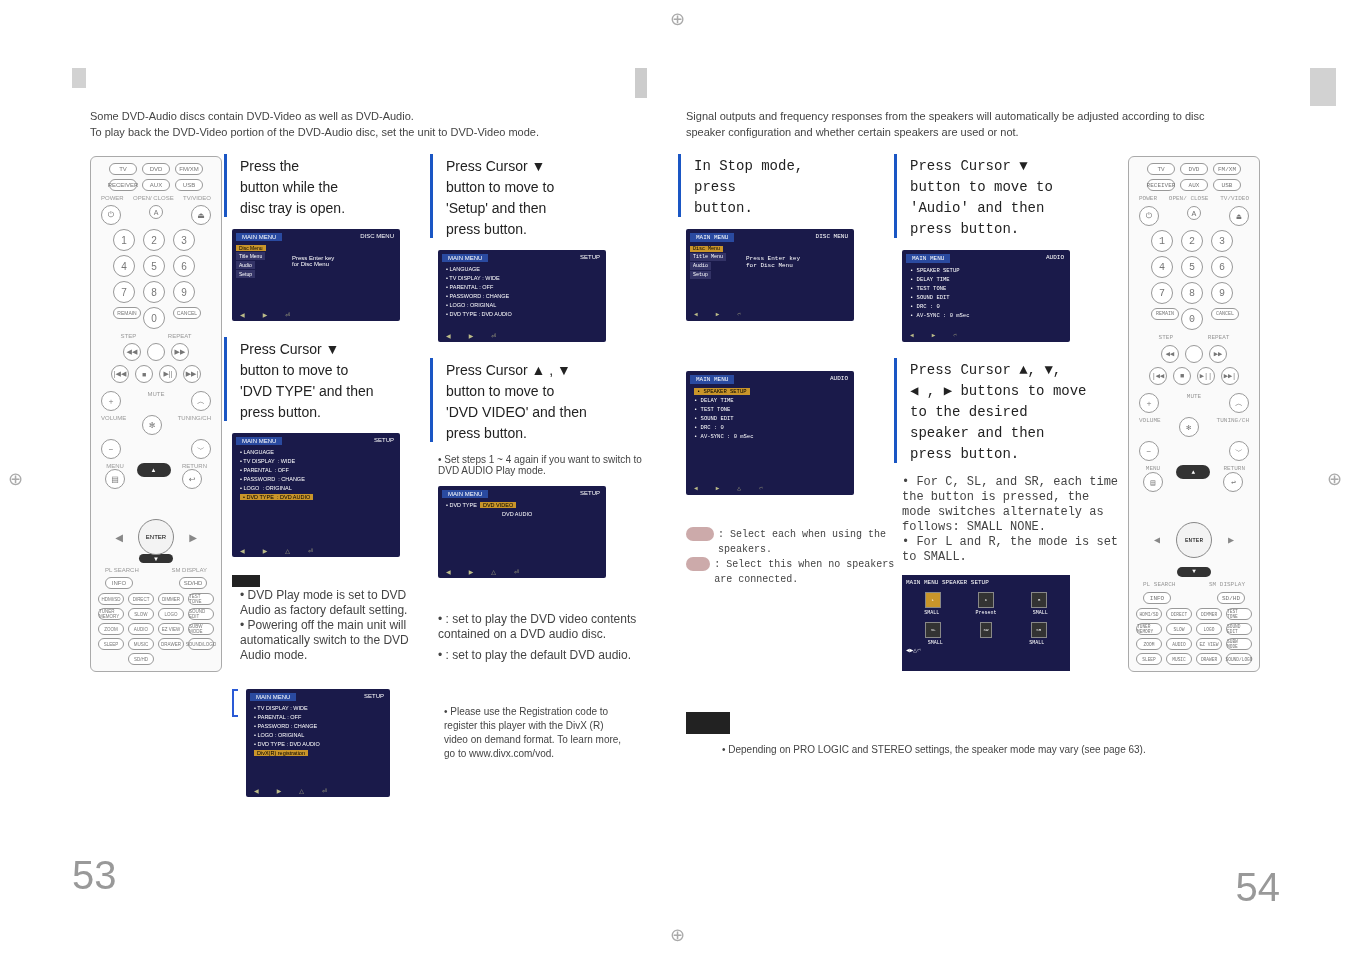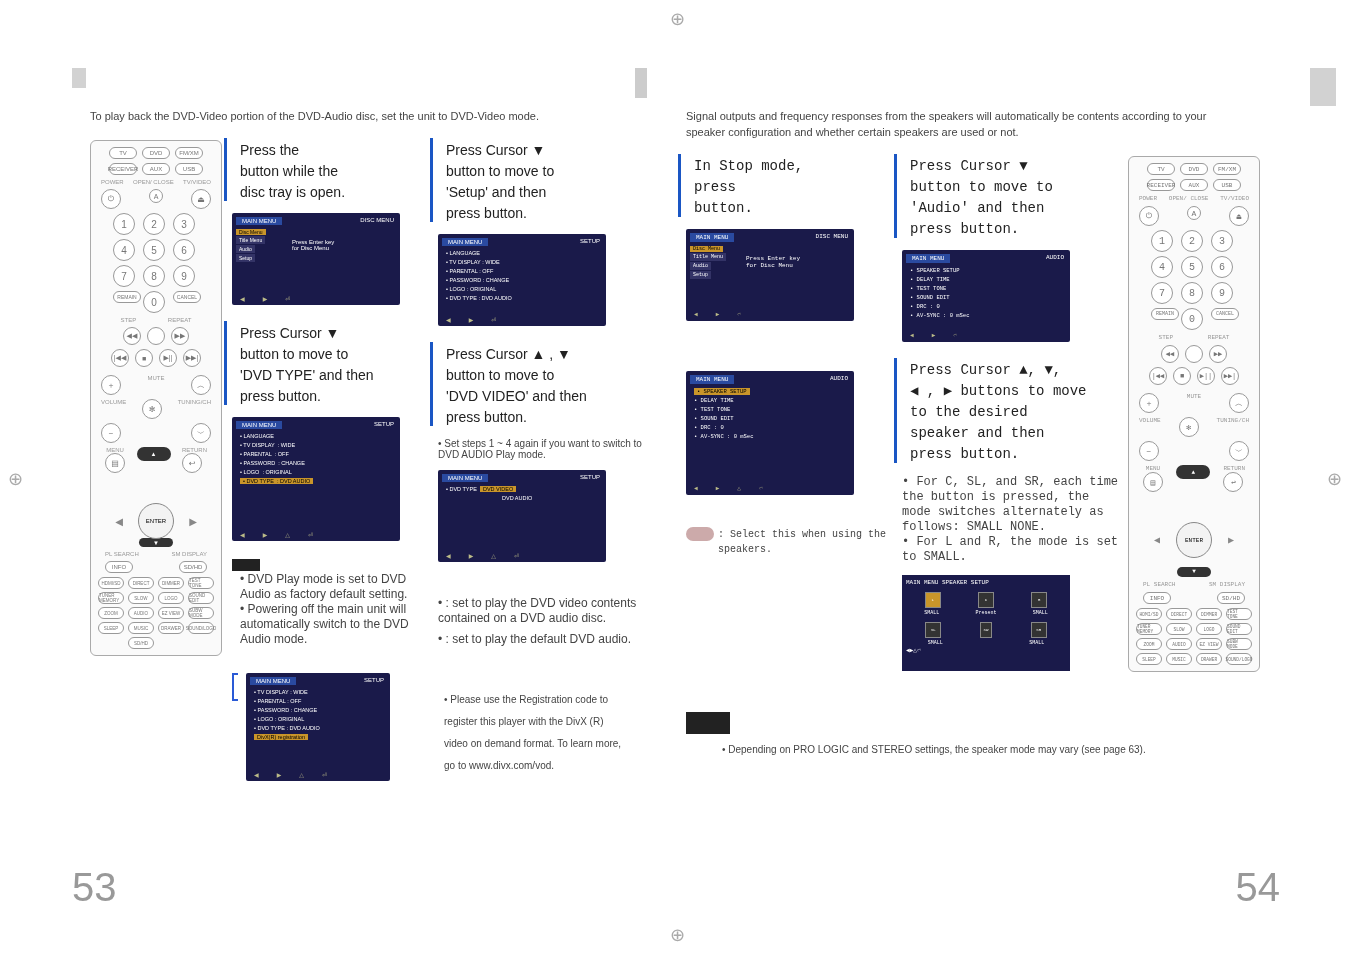--- a/index.html
+++ b/index.html
@@ -77,23 +77,23 @@
     .screen-thumb .sel { background: #c9952a; color: #000; padding: 0 3px; }
     .screen-thumb .footer-icons { position: absolute; bottom: 3px; left: 8px; display: flex; gap: 18px; color: #bb8; font-size: 6px; }
     .spsetup { width: 168px; height: 96px; background: #1a1a4a; color: #fff; font-size: 6px; position: relative; padding: 4px; }
     .spsetup .spkrow { display: flex; justify-content: space-around; margin-top: 6px; }
     .spsetup .spk { width: 16px; height: 16px; background: #333; border: 1px solid #888; font-size: 4px; display:flex;align-items:center;justify-content:center; }
 
     .note-text { font-size: 12px; color: #444; line-height: 15px; }
     .note-text .bullet { padding-left: 8px; }
     .note-black { display: inline-block; width: 28px; height: 12px; background: #222; vertical-align: middle; margin-right: 4px; }
 
-    .footer-note { font-size: 10px; color: #444; padding-left: 6px; max-width: 190px; line-height: 22px; }
+    .footer-note { font-size: 10px; color: #444; padding-left: 6px; max-width: 190px; line-height: 14px; }
     .page-num { position: absolute; bottom: -4px; font-size: 40px; color: #999; font-weight: 300; }
-    .page-num.left { left: 36px; bottom: 8px; }
+    .page-num.left { left: 36px; bottom: 20px; }
     .page-num.right { right: 36px; bottom: 8px; }
 
     .small-note-line { font-size: 10px; color: #444; }
     .sel-note { font-size: 10px; color: #444; line-height: 15px; display:flex; align-items:flex-start; gap:4px; }
     .sel-chip { display:inline-block; width:36px; height:14px; background:#caa; border-radius:7px; }
 
     .final-note { font-size: 10px; color: #444; margin-top: 10px; padding-left: 8px; }
   </style>
 </head>
 <body>
@@ -103,20 +103,21 @@
 <span class="crop-mark crop-right">⊕</span>
 <span class="crop-mark crop-bottom">⊕</span>
 
 <div class="bg-block bg-left-top"></div>
 <div class="page-divider"></div>
 <div class="bg-block bg-right-top"></div>
 
 <div class="page-left">
 
   <div class="intro-text">
+    <div>Some DVD-Audio discs contain DVD-Video as well as DVD-Audio.</div>
     <div>To play back the DVD-Video portion of the DVD-Audio disc, set the unit to DVD-Video mode.</div>
   </div>
 
   <div class="columns">
 
     <div class="col-remote">
       <div class="remote">
         <div class="remote-row">
           <span class="rbtn pill">TV</span>
           <span class="rbtn pill">DVD</span>
@@ -384,21 +385,21 @@
     </div>
 
   </div>
 
   <div class="page-num left">53</div>
 </div>
 
 <div class="page-right">
 
   <div class="intro-text" style="margin-left:10px;">
-    <div>Signal outputs and frequency responses from the speakers will automatically be contents according to your</div>
+    <div>Signal outputs and frequency responses from the speakers will automatically be adjusted according to disc</div>
     <div>speaker configuration and whether certain speakers are used or not.</div>
   </div>
 
   <div class="columns" style="padding-left:10px;font-family:Liberation Mono, monospace;">
 
     <div class="col-mid" style="width:210px;">
       <div class="instr-box">
         <div class="bar"></div>
         <div class="step-content">
           <div>In Stop mode,</div>
@@ -443,21 +444,25 @@
             <span>◀</span>
             <span>▶</span>
             <span>△</span>
             <span>⏎</span>
           </div>
       </div>
 
       <div style="margin-top:22px;">
         <div class="sel-note">
             <span class="sel-chip"></span>
-            <span>: Select this when using the speakers.</span>
+            <span>: Select each when using the speakers.</span>
+          </div>
+        <div class="sel-note">
+            <span class="sel-chip"></span>
+            <span>: Select this when no speakers are connected.</span>
           </div>
       </div>
     </div>
 
     <div class="col-mid-r" style="width:220px;">
       <div class="instr-box">
         <div class="bar"></div>
         <div class="step-content">
           <div>Press Cursor  ▼</div>
           <div>button to move to</div>

